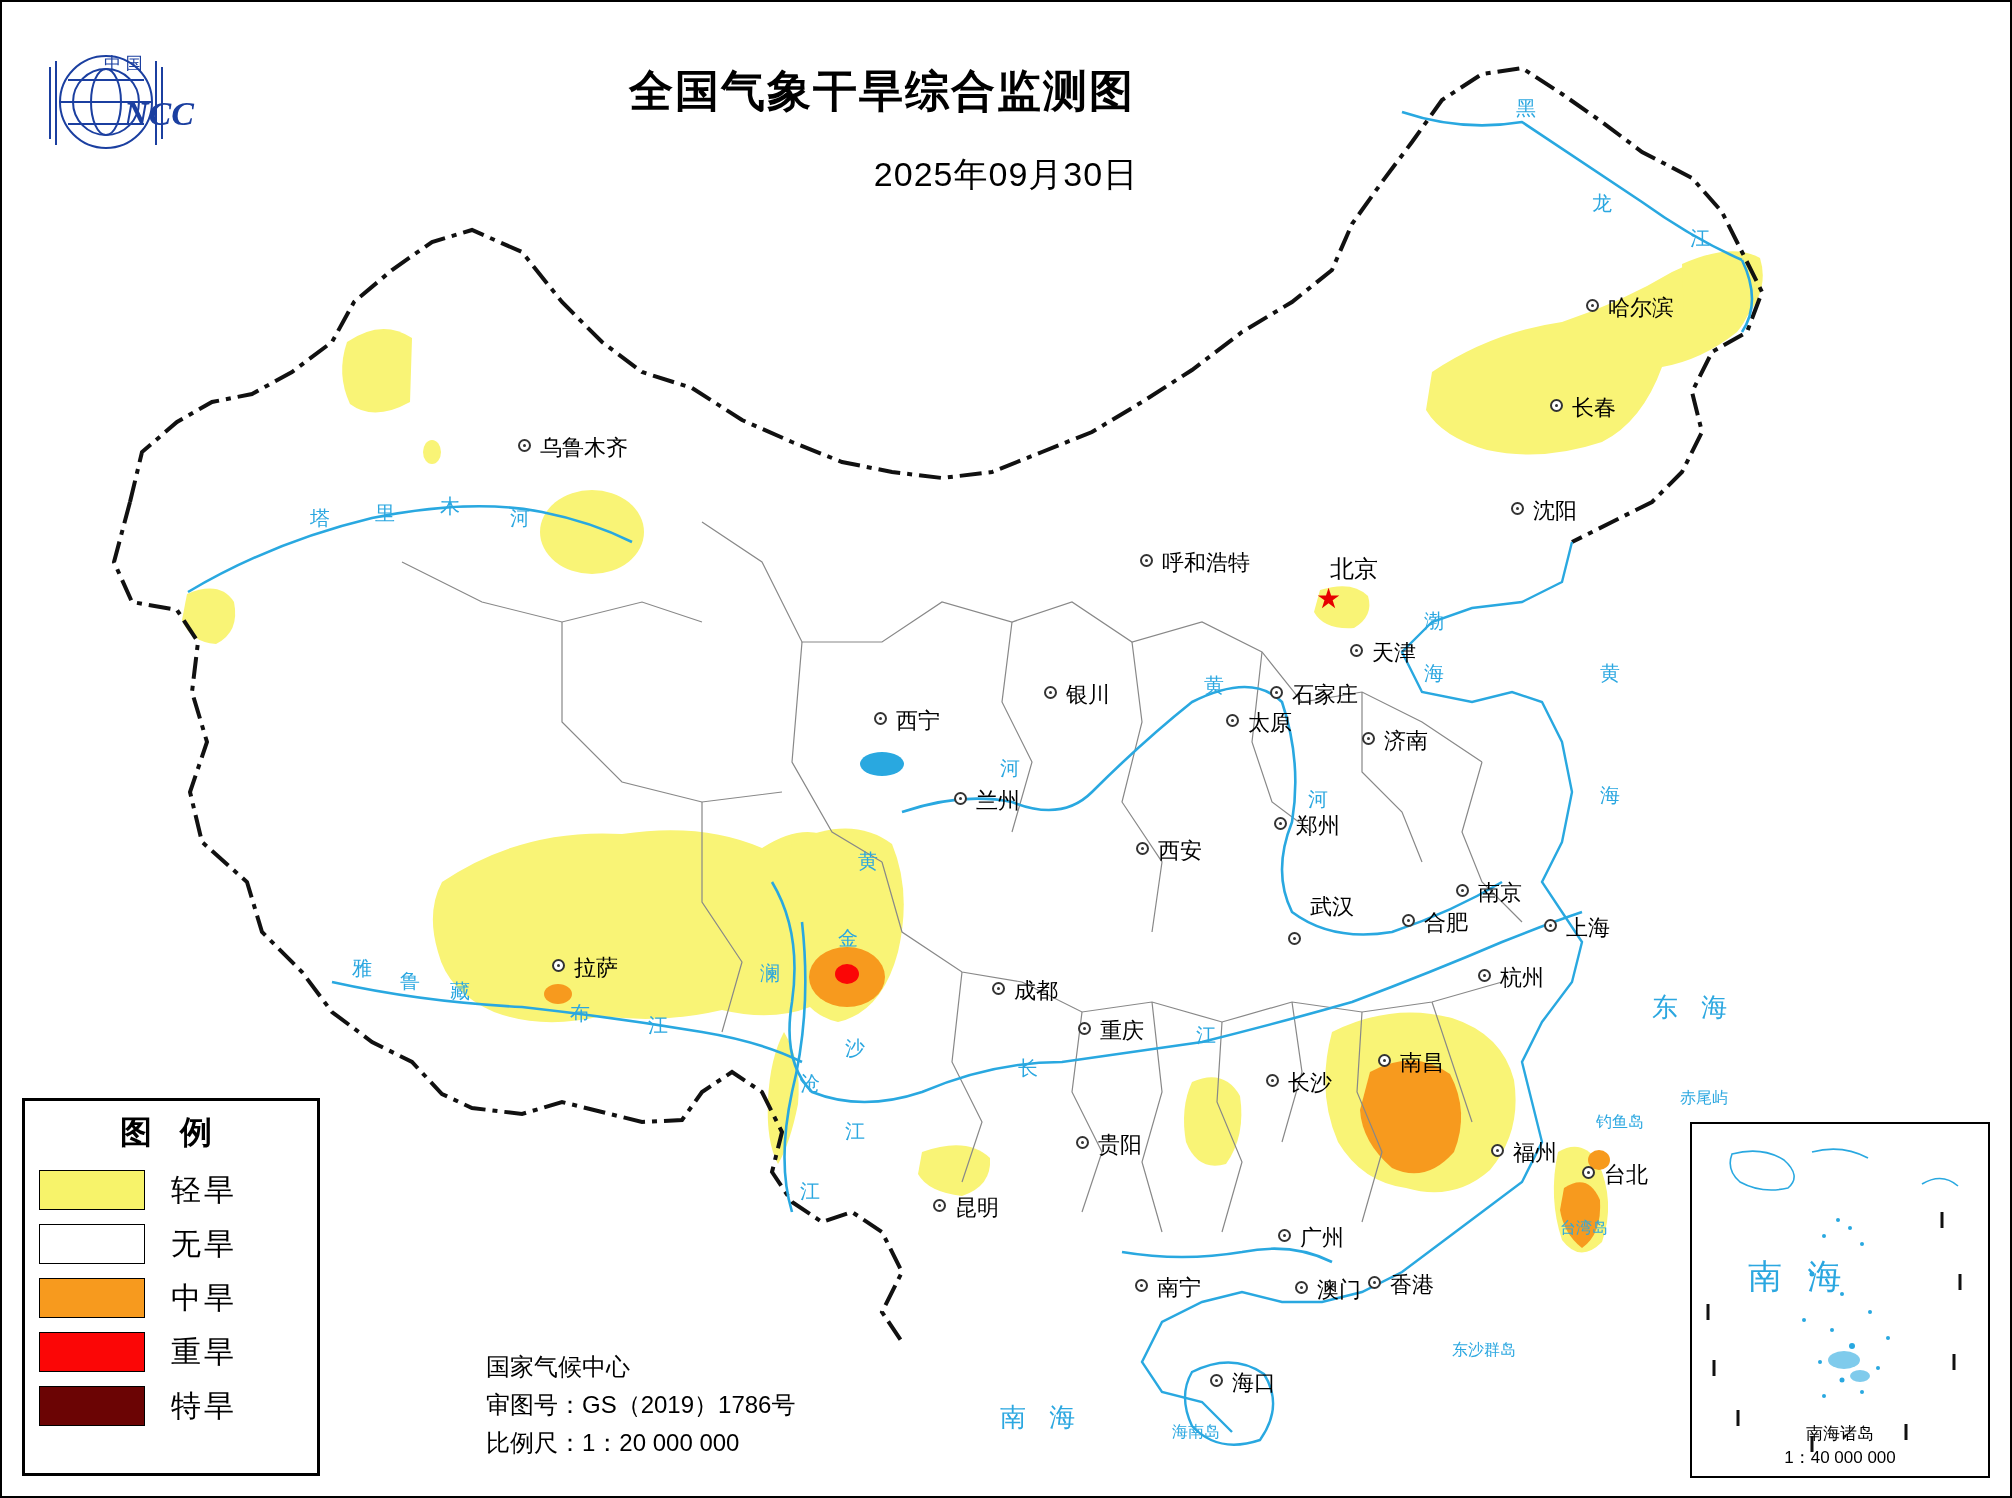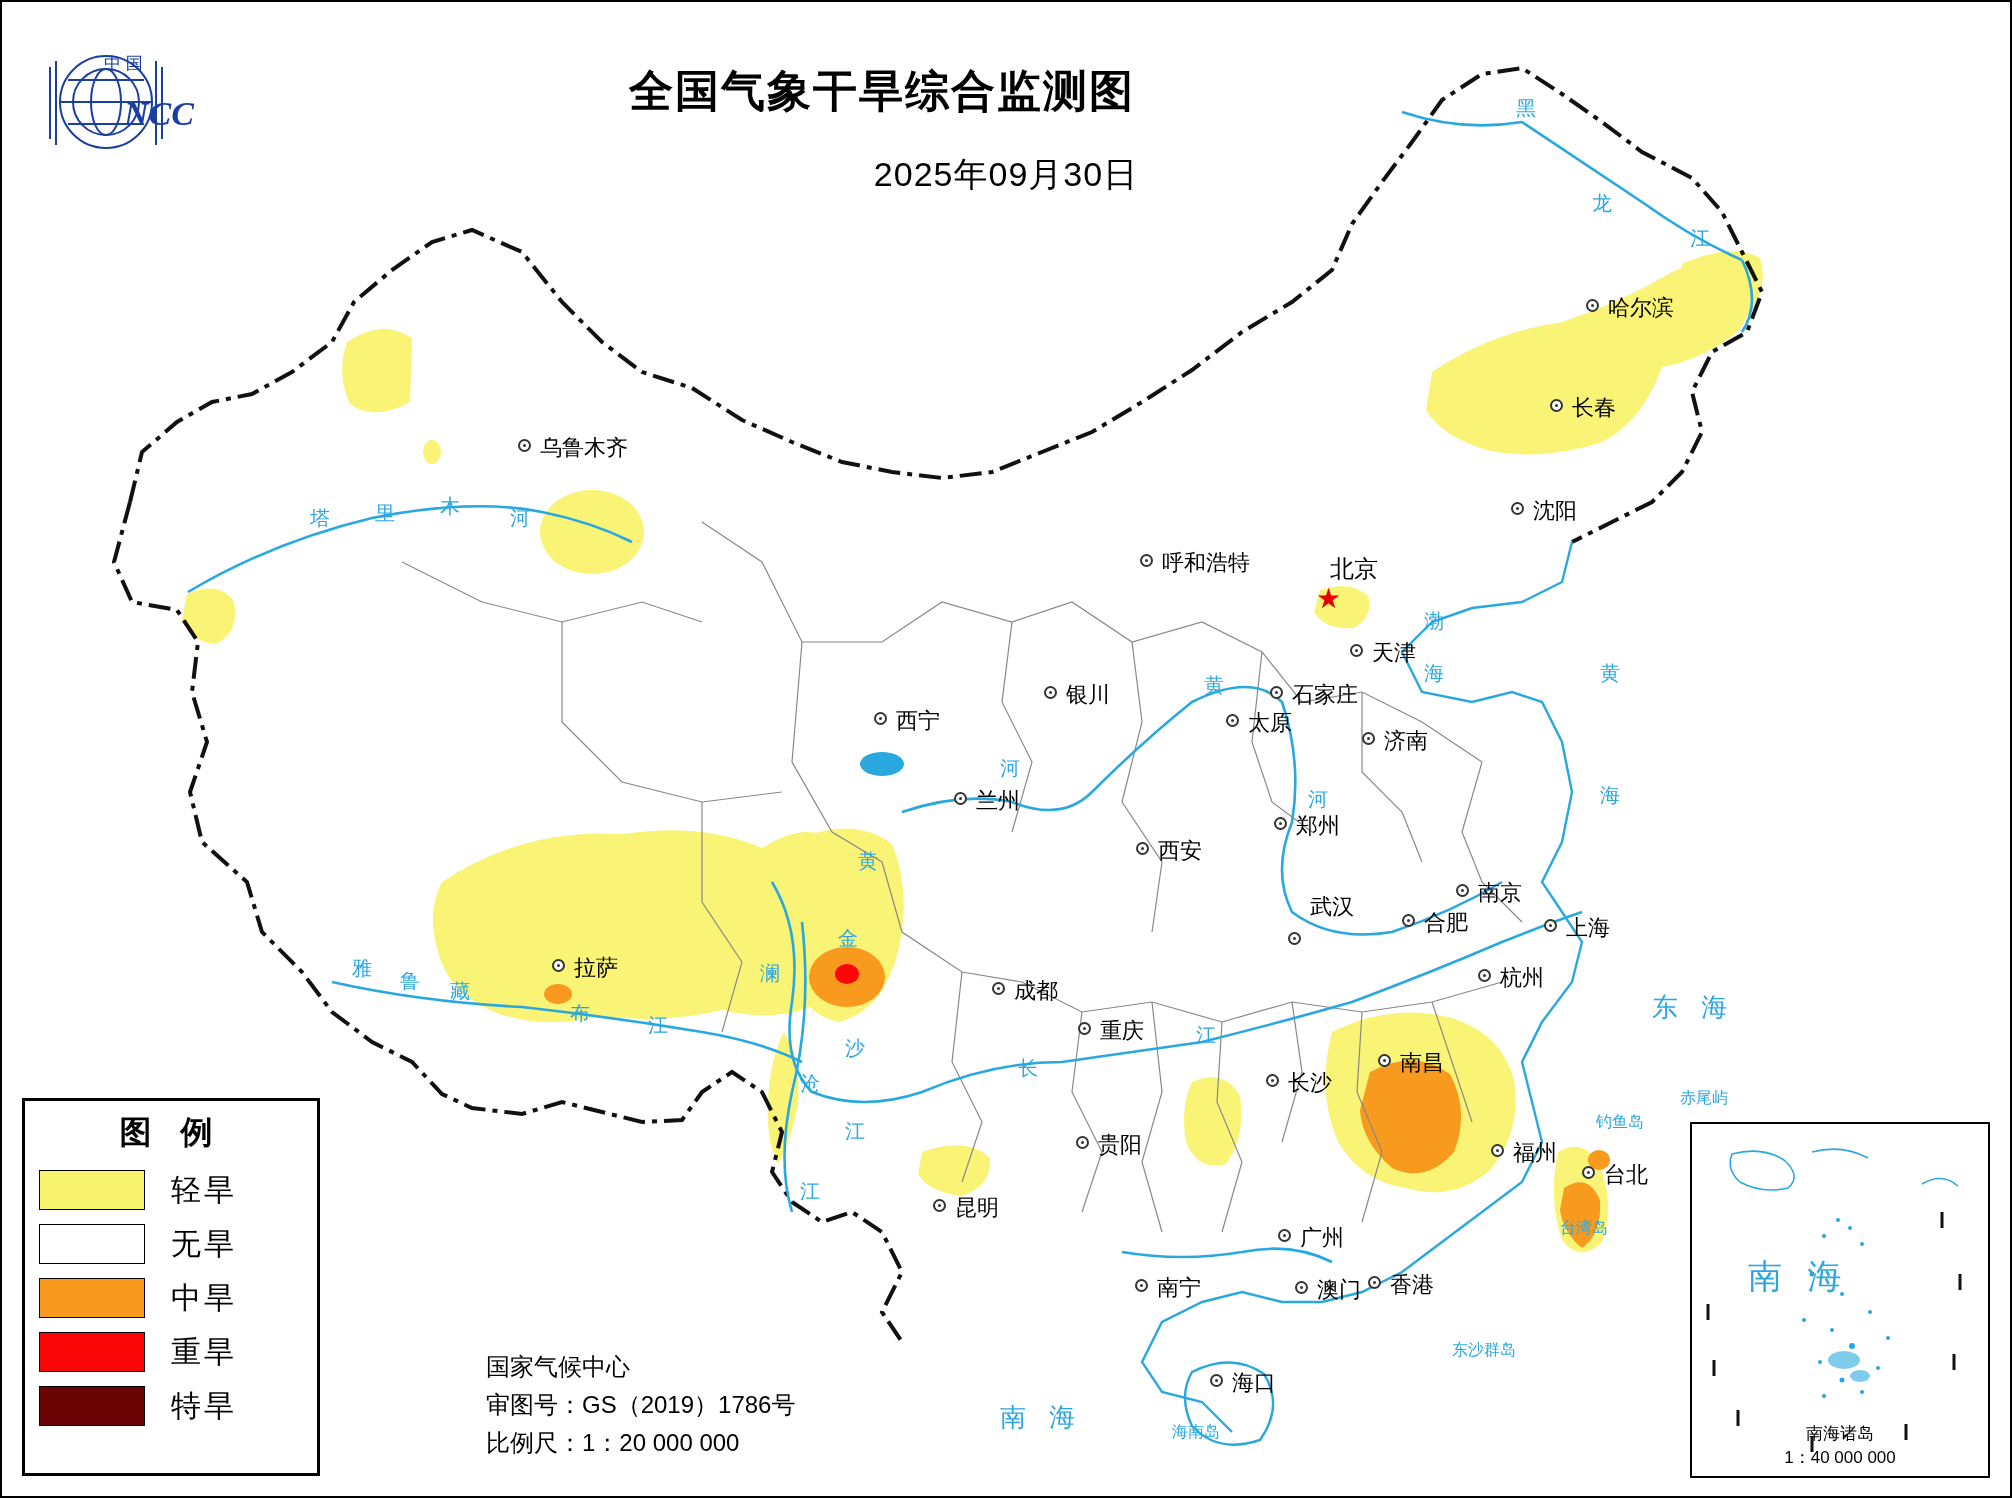--- a/index.html
+++ b/index.html
@@ -25,21 +25,21 @@
   .city.cap{font-size:24px;}
   .marker{position:absolute;width:13px;height:13px;border:2px solid #333;border-radius:50%;
           background:#fff;box-sizing:border-box;}
   .marker:after{content:"";position:absolute;left:3px;top:3px;width:3px;height:3px;border-radius:50%;background:#333;}
   .star{position:absolute;color:#e60000;font-size:28px;line-height:28px;}
   .riverlbl{position:absolute;color:#2ba7e0;font-size:17px;}
   .sea{position:absolute;color:#2ba7e0;font-size:26px;letter-spacing:8px;}
   .isl{position:absolute;color:#2ba7e0;font-size:16px;white-space:nowrap;}
 
   
-  #legend{left:22px;top:1098px;width:292px;height:372px;border:3px solid #000;background:#fff;}
+  #legend{left:22px;top:1098px;width:292px;height:372px;border:3px solid #000;background:#fff;font-family:Liberation Serif, serif;}
   #legend h3{margin:10px 0 8px 0;text-align:center;font-size:32px;letter-spacing:10px;font-weight:bold;}
   .lgrow{display:flex;align-items:center;height:54px;padding-left:14px;}
   .sw{width:106px;height:40px;border:1px solid #000;box-sizing:border-box;}
   .lglabel{margin-left:26px;font-size:30px;letter-spacing:3px;}
 
   
   #credits{left:486px;top:1348px;font-size:24px;line-height:38px;}
 
   
   #inset{left:1690px;top:1122px;width:296px;height:352px;border:2px solid #000;background:#fff;}

